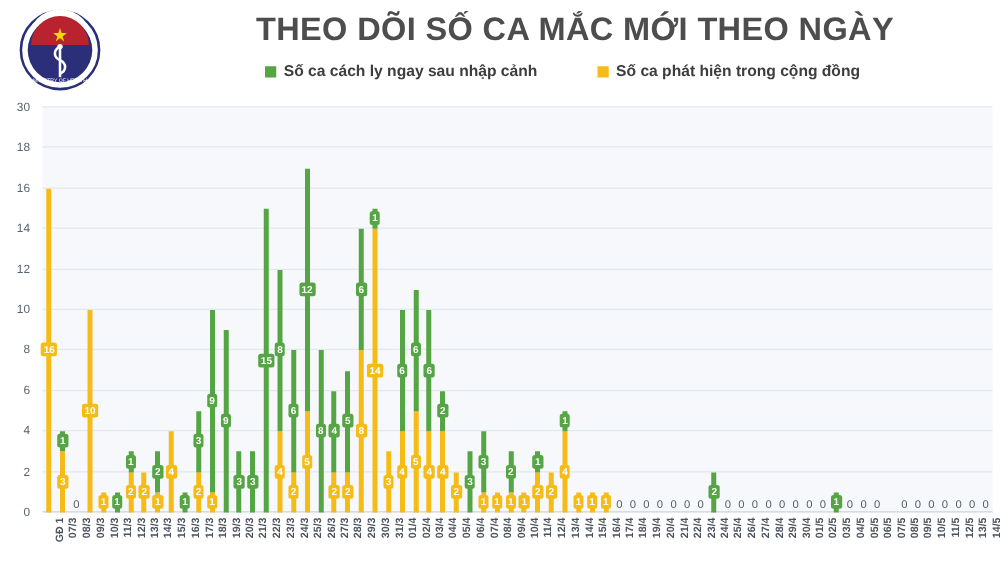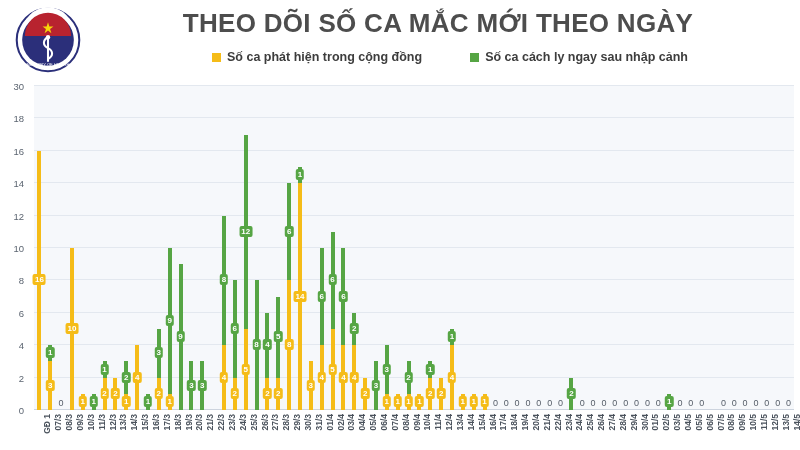--- a/index.html
+++ b/index.html
@@ -9,21 +9,21 @@
     font-family:"Liberation Sans", sans-serif;
   }
   .page{position:relative;width:800px;height:450px;}
 
   
   .logo{position:absolute;left:14px;top:6px;width:68px;height:68px;}
   .logo svg{display:block;width:68px;height:68px;}
 
   
   .title{
-    position:absolute;left:98px;top:6px;width:680px;
+    position:absolute;left:120px;top:6px;width:680px;
     text-align:center;
     font-size:26px;font-weight:bold;color:#4d4d4d;
     letter-spacing:.3px;line-height:34px;
     white-space:nowrap;
   }
 
   
   .legend{
     position:absolute;left:110px;top:50px;width:680px;
     display:flex;justify-content:center;align-items:center;gap:48px;
@@ -100,26 +100,26 @@
       <path d="M50 46 C42 50 42 58 50 62 C58 66 58 74 50 78" fill="none" stroke="#ffffff" stroke-width="3"></path>
       <circle cx="50" cy="46" r="3.2" fill="#ffffff"></circle>
       <text x="50" y="88" font-size="6" fill="#ffffff" text-anchor="middle" font-family="Liberation Sans, sans-serif">MINISTRY OF HEALTH</text>
     </svg>
   </div>
 
   <div class="title">THEO DÕI SỐ CA MẮC MỚI THEO NGÀY</div>
 
   <div class="legend">
     <div class="legend-item">
+      <span class="legend-swatch" style="background:#56a544"></span>
+      <span>Số ca cách ly ngay sau nhập cảnh</span>
+    </div>
+    <div class="legend-item">
       <span class="legend-swatch" style="background:#f5bc18"></span>
       <span>Số ca phát hiện trong cộng đồng</span>
-    </div>
-    <div class="legend-item">
-      <span class="legend-swatch" style="background:#56a544"></span>
-      <span>Số ca cách ly ngay sau nhập cảnh</span>
     </div>
   </div>
 
   <div class="chart">
     <div class="plot" id="plot">
         <div class="gridline base" style="top: 323px;"></div>
         <div class="gridline" style="top: 290.6px;"></div>
         <div class="gridline" style="top: 258.2px;"></div>
         <div class="gridline" style="top: 225.8px;"></div>
         <div class="gridline" style="top: 193.4px;"></div>
@@ -209,20 +209,24 @@
           <div class="seg green" style="bottom: 0px; height: 145.8px;"></div>
           <div class="lbl green" style="bottom: 67.9px;">9</div>
         </div>
         <div class="col" style="left: 152px; width: 10.8571px;">
           <div class="seg green" style="bottom: 0px; height: 48.6px;"></div>
           <div class="lbl green" style="bottom: 19.3px;">3</div>
         </div>
         <div class="col" style="left: 162.857px; width: 10.8571px;">
           <div class="seg green" style="bottom: 0px; height: 48.6px;"></div>
           <div class="lbl green" style="bottom: 19.3px;">3</div>
+        </div>
+        <div class="col" style="left: 173.714px; width: 10.8571px;">
+          <div class="seg green" style="bottom: 0px; height: 243px;"></div>
+          <div class="lbl green" style="bottom: 116.5px;">15</div>
         </div>
         <div class="col" style="left: 184.571px; width: 10.8571px;">
           <div class="seg yellow" style="bottom: 0px; height: 64.8px;"></div>
           <div class="lbl yellow" style="bottom: 27.4px;">4</div>
           <div class="seg green" style="bottom: 64.8px; height: 129.6px;"></div>
           <div class="lbl green" style="bottom: 124.6px;">8</div>
         </div>
         <div class="col" style="left: 195.429px; width: 10.8571px;">
           <div class="seg yellow" style="bottom: 0px; height: 32.4px;"></div>
           <div class="lbl yellow" style="bottom: 11.2px;">2</div>

